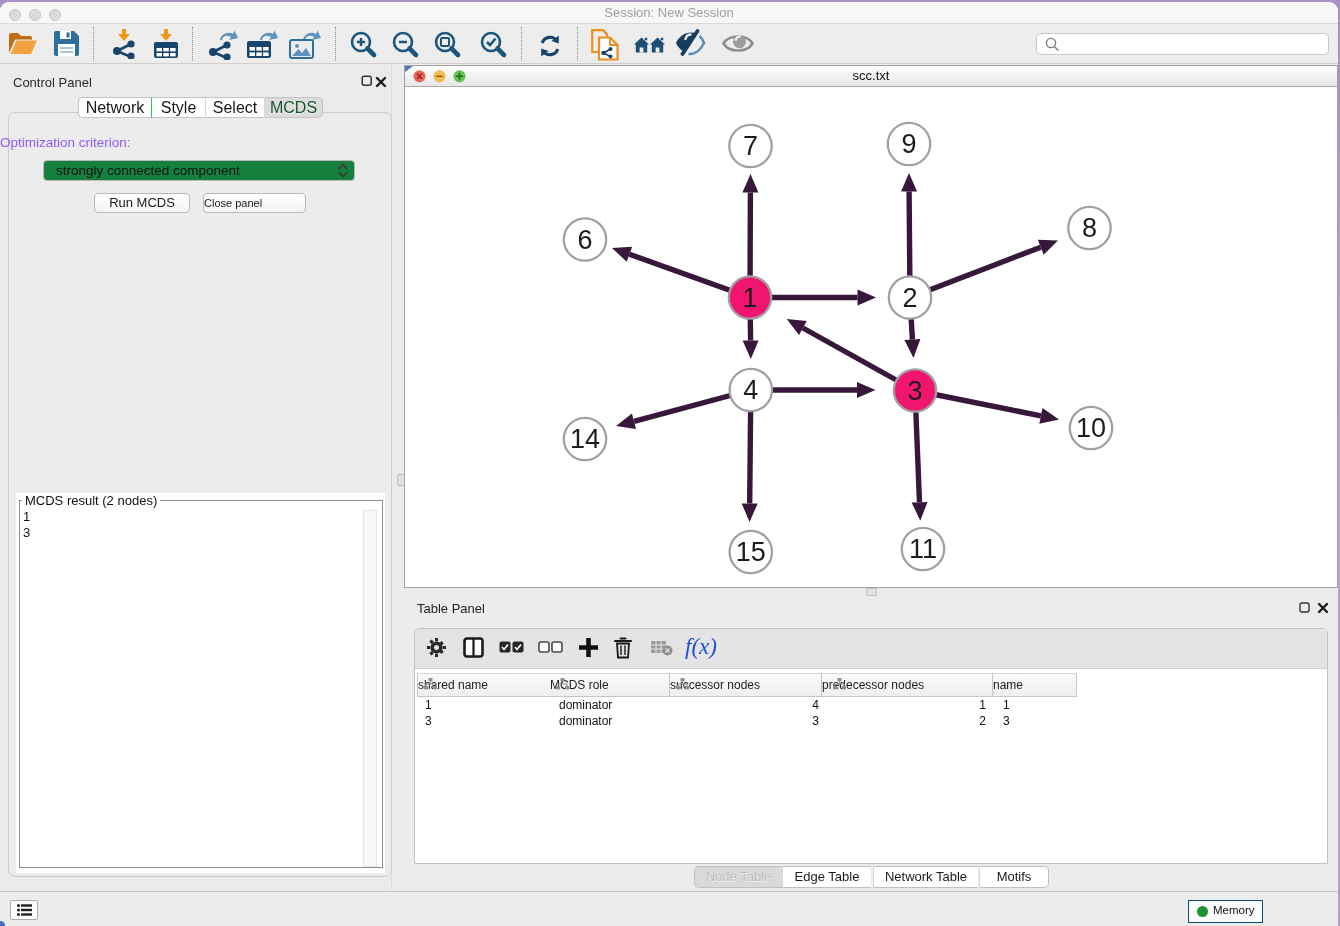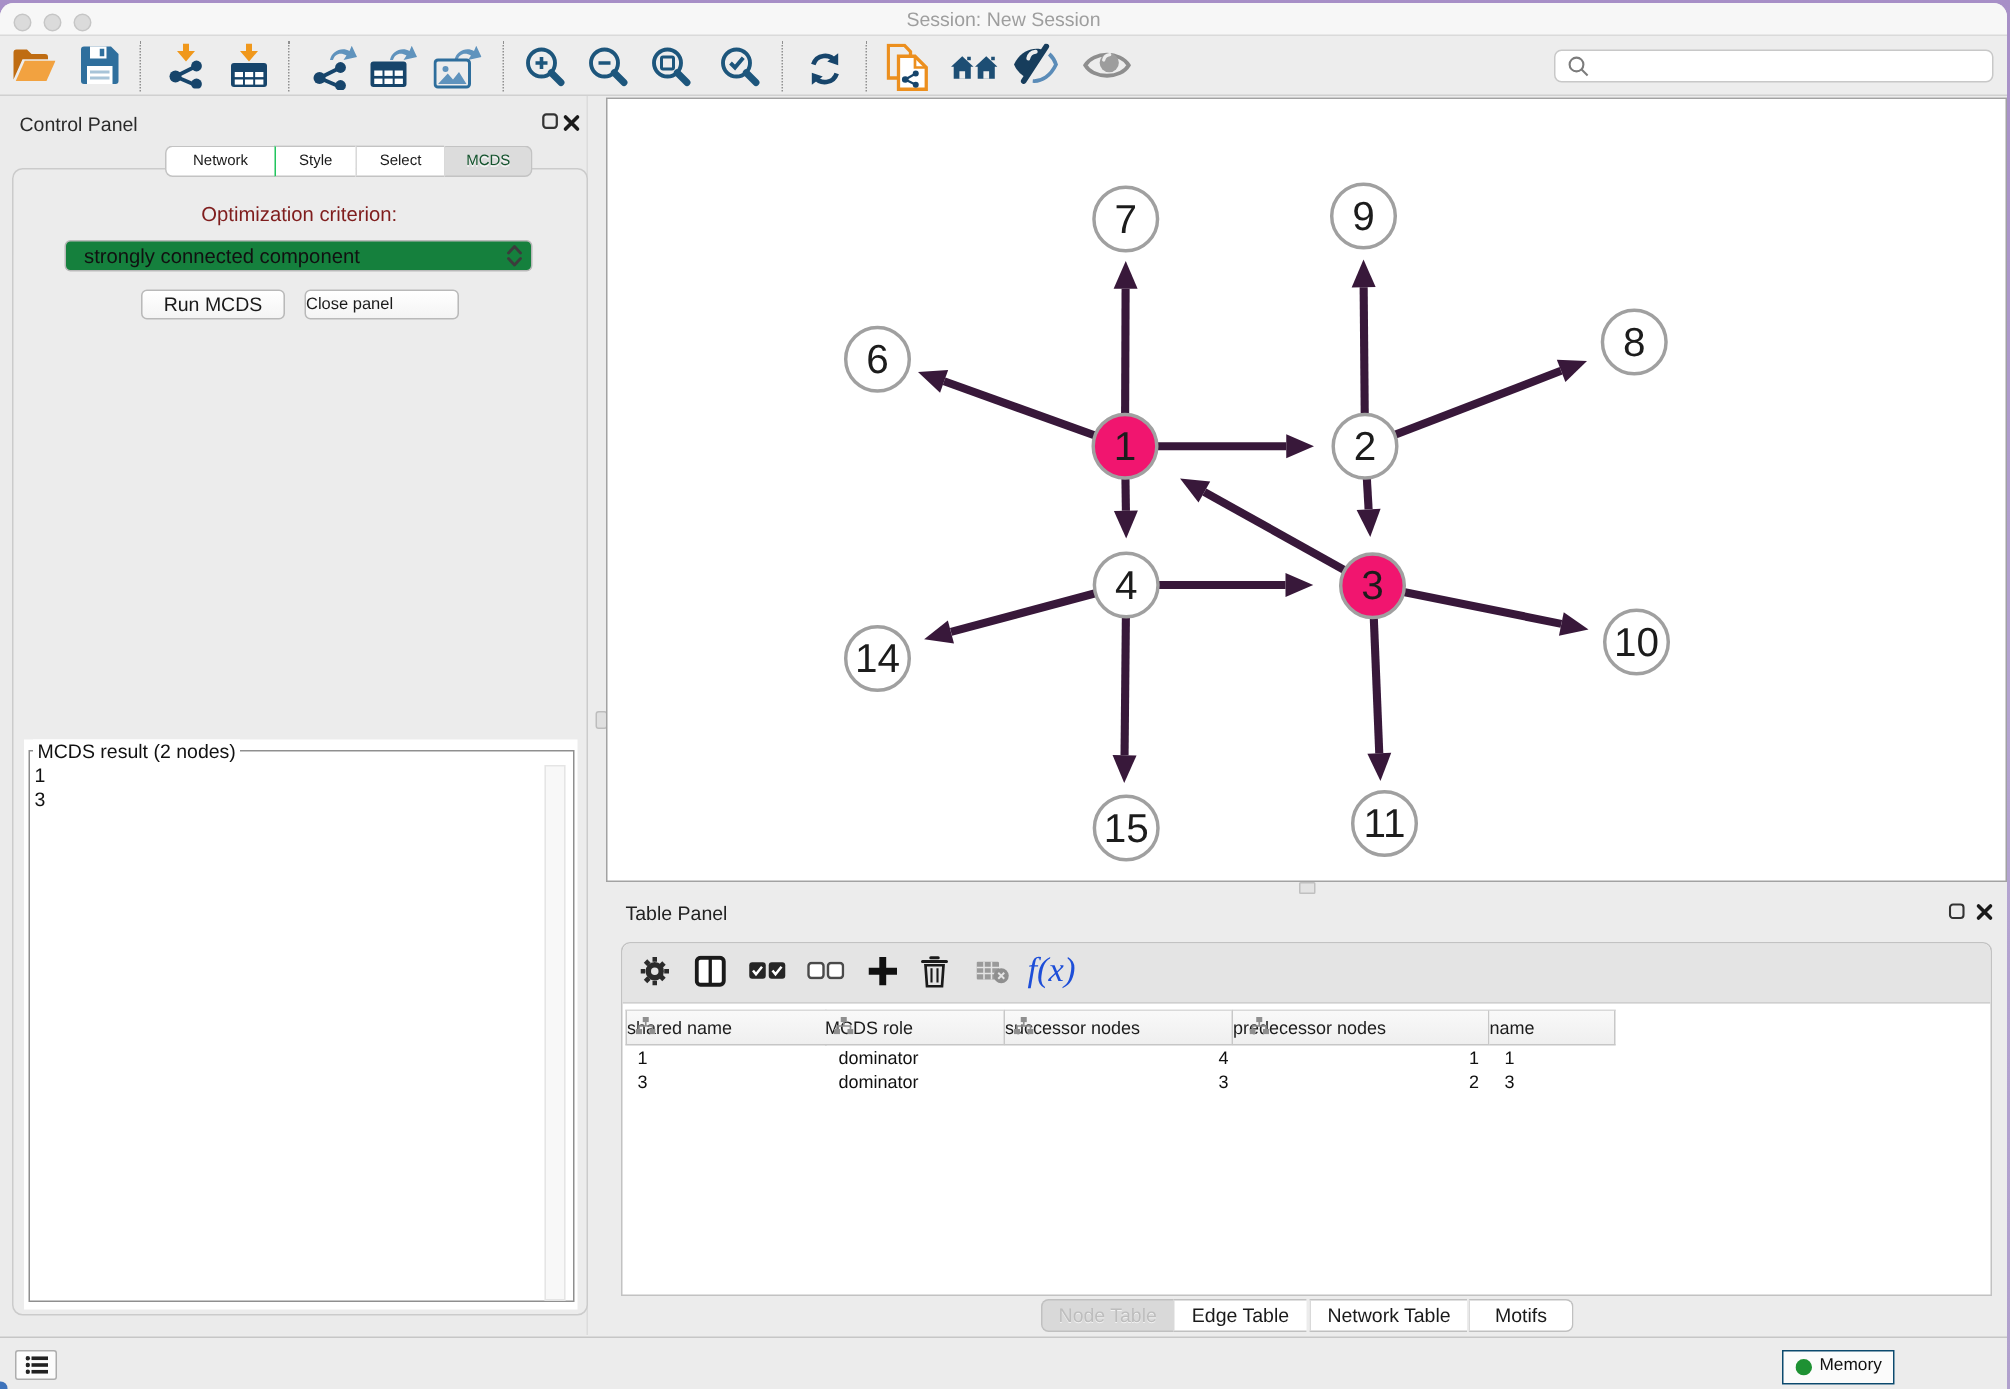--- a/index.html
+++ b/index.html
@@ -6,21 +6,21 @@
   body{width:1340px;height:926px;overflow:hidden;position:relative;
        background:linear-gradient(#a78fc7,#b5a5d2 50%,#b0a0cd);
        font-family:"Liberation Sans",sans-serif;}
   .abs{position:absolute;}
   #win{position:absolute;left:0;top:2px;width:1338px;height:924px;background:#ececec;
        border-radius:9px 9px 0 0;overflow:hidden;}
   .vsep{position:absolute;width:0;border-left:1px dotted #909090;height:34px;top:25px;}
   .tl-circle{position:absolute;top:7px;width:10px;height:10px;border-radius:50%;
        background:#dbdbdb;border:1px solid #c6c6c6;}
   .tabseg{position:absolute;top:95px;height:19px;background:#fff;border-top:1px solid #c3c3c3;
-       border-bottom:1px solid #c3c3c3;font-size:10px;color:#1a1a1a;text-align:center;line-height:19px;margin-left:32px;}
+       border-bottom:1px solid #c3c3c3;font-size:16px;color:#1a1a1a;text-align:center;line-height:19px;}
   .btab{position:absolute;top:270px;height:20px;background:#fff;border-top:1px solid #c0c0c0;
        border-bottom:1px solid #c0c0c0;font-size:13px;color:#1a1a1a;text-align:center;line-height:20px;}
   .hcell{position:absolute;top:0;height:22px;border-right:1px solid #c8c8c8;
        background:linear-gradient(#f9f9f9,#efefef);}
   .hlabel{position:absolute;top:0;width:100%;text-align:left;font-size:12px;color:#1c1c1c;line-height:22px;}
   .cellv{position:absolute;font-size:12px;color:#111;line-height:16px;}
 </style>
 </head>
 <body>
 <div id="win">
@@ -186,21 +186,21 @@
       </svg>
   </div>
 
   <div class="abs" style="left:8px;top:110px;width:382px;height:763px;border:1px solid #cbcbcb;border-radius:7px;background:#ececec;"></div>
 
   <div class="tabseg" style="left:78px;width:72px;border-left:1px solid #c3c3c3;border-radius:5px 0 0 5px;">Network</div>
   <div class="tabseg" style="left:151px;width:53px;border-left:1px solid #22c55e;">Style</div>
   <div class="tabseg" style="left:205px;width:58px;border-left:1px solid #d9d9d9;">Select</div>
   <div class="tabseg" style="left:264px;width:57px;border-left:1px solid #d9d9d9;border-right:1px solid #c3c3c3;border-radius:0 5px 5px 0;background:#dcdcdc;color:#14532d;text-shadow:0 1px 0 #f5f5f5;">MCDS</div>
 
-  <div class="abs" style="left:0;top:133px;width:399px;text-align:center;font-size:13.5px;color:#7f1d1d;">Optimization criterion:</div>
+  <div class="abs" style="left:0;top:133px;width:399px;text-align:left;font-size:13.5px;color:#8b5cf6;">Optimization criterion:</div>
 
   <div class="abs" style="left:43px;top:158px;width:310px;height:19px;background:#15803d;border:1px solid #b9b9b9;border-radius:4px;">
     <div class="abs" style="left:12px;top:0;font-size:13.5px;color:#111;line-height:19px;">strongly connected component</div>
     <svg class="abs" style="left:293px;top:2px" width="12" height="15" viewBox="0 0 12 15">
       <path d="M2,5.6 L6,1.4 L10,5.6 M2,9.4 L6,13.6 L10,9.4" fill="none" stroke="#3c3c3c" stroke-width="1.9" stroke-linecap="round" stroke-linejoin="round"></path>
     </svg>
   </div>
 
   <div class="abs" style="left:94px;top:191px;width:94px;height:18px;background:linear-gradient(#ffffff,#f4f4f4);border:1px solid #b9b9b9;border-radius:4px;font-size:13px;color:#1a1a1a;text-align:center;line-height:18px;">Run MCDS</div>
   <div class="abs" style="left:203px;top:191px;width:101px;height:18px;background:linear-gradient(#ffffff,#f4f4f4);border:1px solid #b9b9b9;border-radius:4px;font-size:11px;color:#1a1a1a;text-align:left;line-height:18px;">Close panel</div>
@@ -208,20 +208,34 @@
   <div class="abs" style="left:16px;top:491px;width:369px;height:380px;background:#fff;">
     <div class="abs" style="left:3px;top:7px;width:362px;height:366px;border:1px solid #8f8f8f;"></div>
     <div class="abs" style="left:6px;top:0px;padding:0 3px;background:#fff;font-size:13px;color:#111;">MCDS result (2 nodes)</div>
     <div class="abs" style="left:347px;top:17px;width:12px;height:355px;background:#f8f8f8;border:1px solid #e5e5e5;"></div>
     <div class="abs" style="left:7px;top:16px;font-size:13px;color:#111;line-height:16px;">1<br>3</div>
   </div>
 
   <div class="abs" style="left:397px;top:472px;width:6px;height:10px;background:#e0e0e0;border:1px solid #bdbdbd;border-radius:2px;"></div>
 
   <div id="netframe" class="abs" style="left:404px;top:63px;width:932px;height:521px;border:1px solid #a2a2a2;background:#fff;">
+    <div class="abs" style="left:0;top:0;width:932px;height:20px;background:linear-gradient(#fdfdfd,#e7e7e7);border-bottom:1px solid #ababab;">
+      <svg class="abs" style="left:0;top:0" width="8" height="6" viewBox="0 0 8 6">
+          <path d="M0,0 L8,0 L0,6 Z" fill="#4f77b8"></path>
+        </svg>
+      <div class="abs" style="left:0;top:2px;width:932px;text-align:center;font-size:13px;color:#111;">scc.txt</div>
+      <svg class="abs" style="left:8px;top:4px" width="62" height="13" viewBox="0 0 62 13">
+        <circle cx="6.5" cy="6.3" r="5.6" fill="#f16156" stroke="#d8564a" stroke-width="0.7"></circle>
+        <path d="M4.3,4.1 L8.7,8.5 M8.7,4.1 L4.3,8.5" stroke="#8e231a" stroke-width="1.4" stroke-linecap="round"></path>
+        <circle cx="26.5" cy="6.3" r="5.6" fill="#f6bd4f" stroke="#dfa73b" stroke-width="0.7"></circle>
+        <path d="M23.7,6.3 L29.3,6.3" stroke="#985c00" stroke-width="1.6" stroke-linecap="round"></path>
+        <circle cx="46.5" cy="6.3" r="5.6" fill="#61c353" stroke="#51ad43" stroke-width="0.7"></circle>
+        <path d="M43.7,6.3 L49.3,6.3 M46.5,3.5 L46.5,9.1" stroke="#1d6a11" stroke-width="1.6" stroke-linecap="round"></path>
+      </svg>
+    </div>
     <svg id="graph" class="abs" style="left:0;top:21px" width="930" height="501" viewBox="0 0 930 501">
       <g stroke="#38183a" stroke-width="5.4" fill="none">
       <path d="M345.0,210.5 L345.4,105.5"></path>
       <path d="M345.0,210.5 L224.4,167.2"></path>
       <path d="M345.0,210.5 L452.5,210.5"></path>
       <path d="M345.0,210.5 L345.6,253.5"></path>
       <path d="M505.0,210.5 L504.1,104.5"></path>
       <path d="M505.0,210.5 L635.7,160.2"></path>
       <path d="M505.0,210.5 L507.4,252.5"></path>
       <path d="M510.0,303.5 L397.9,241.0"></path>

